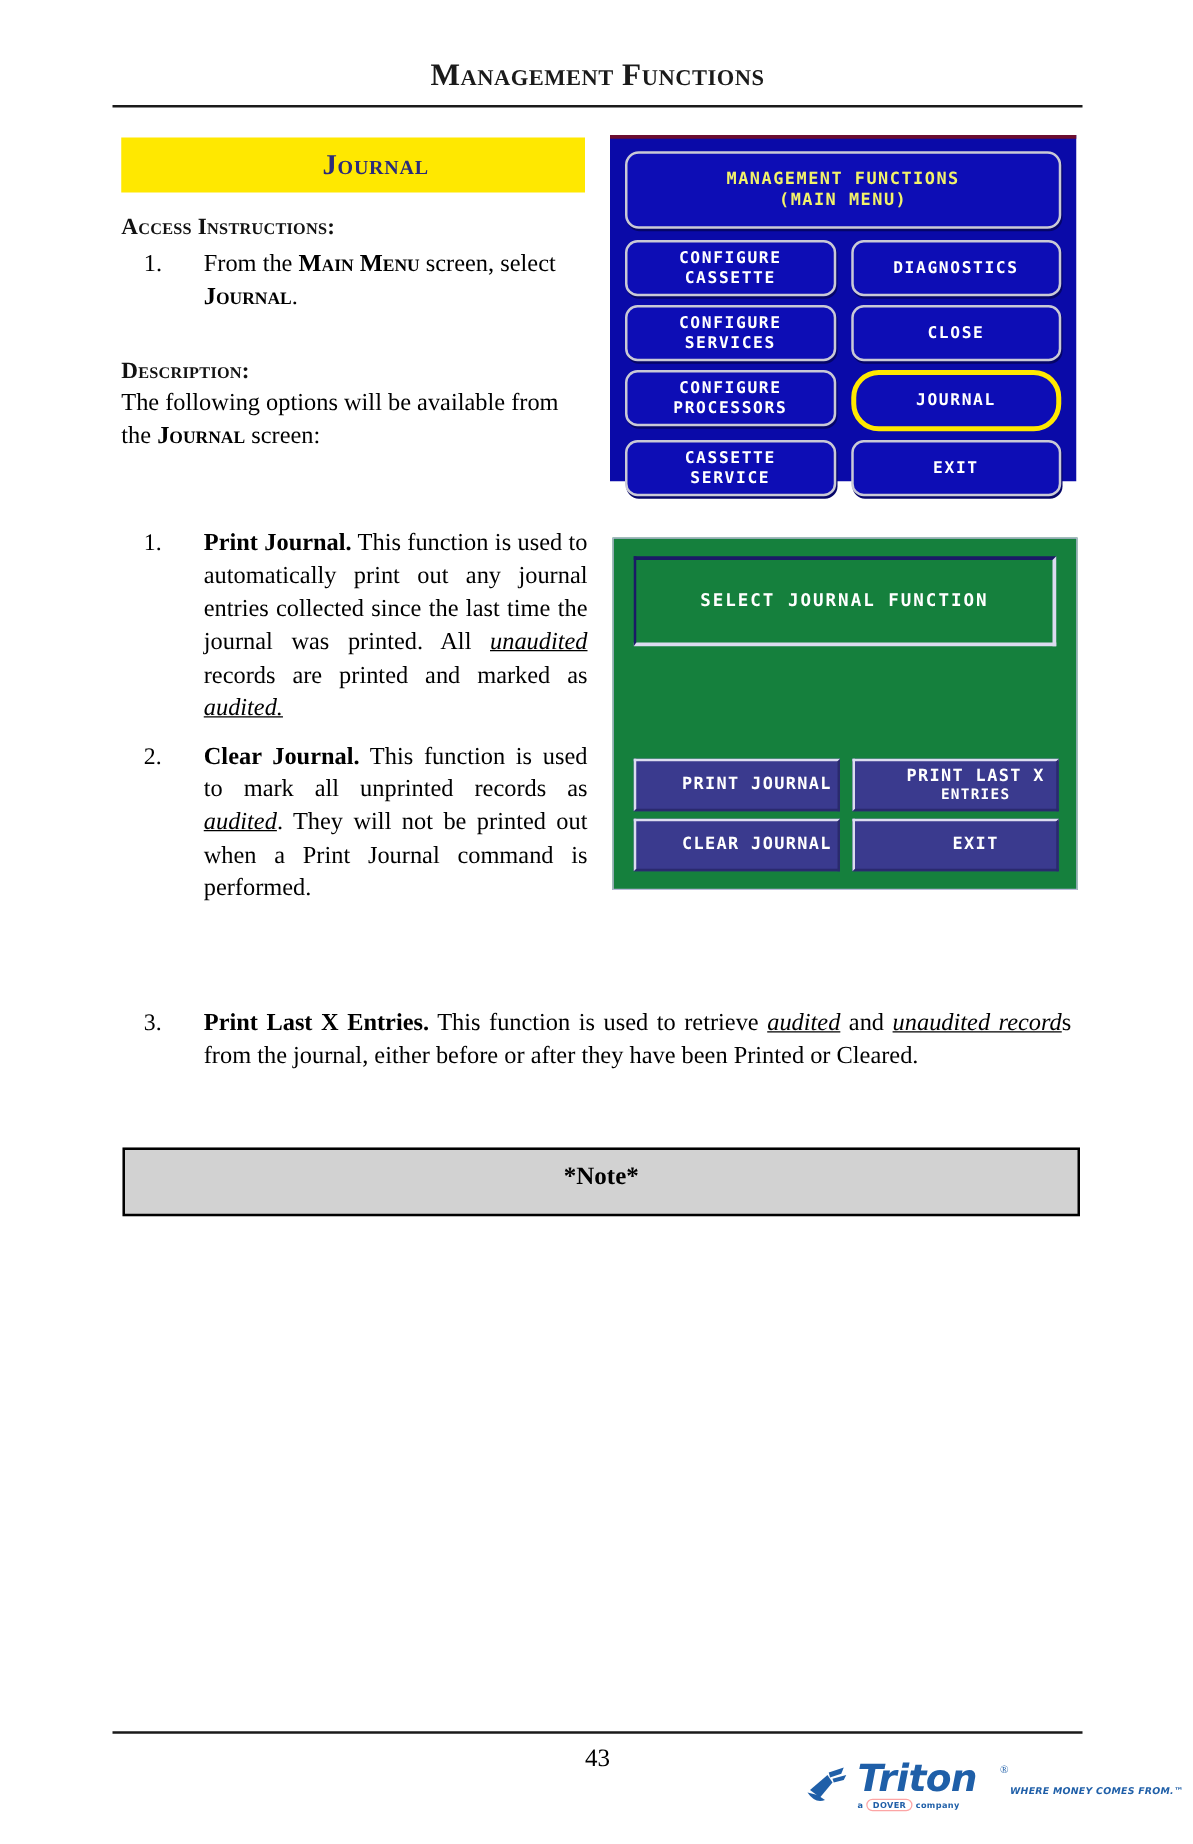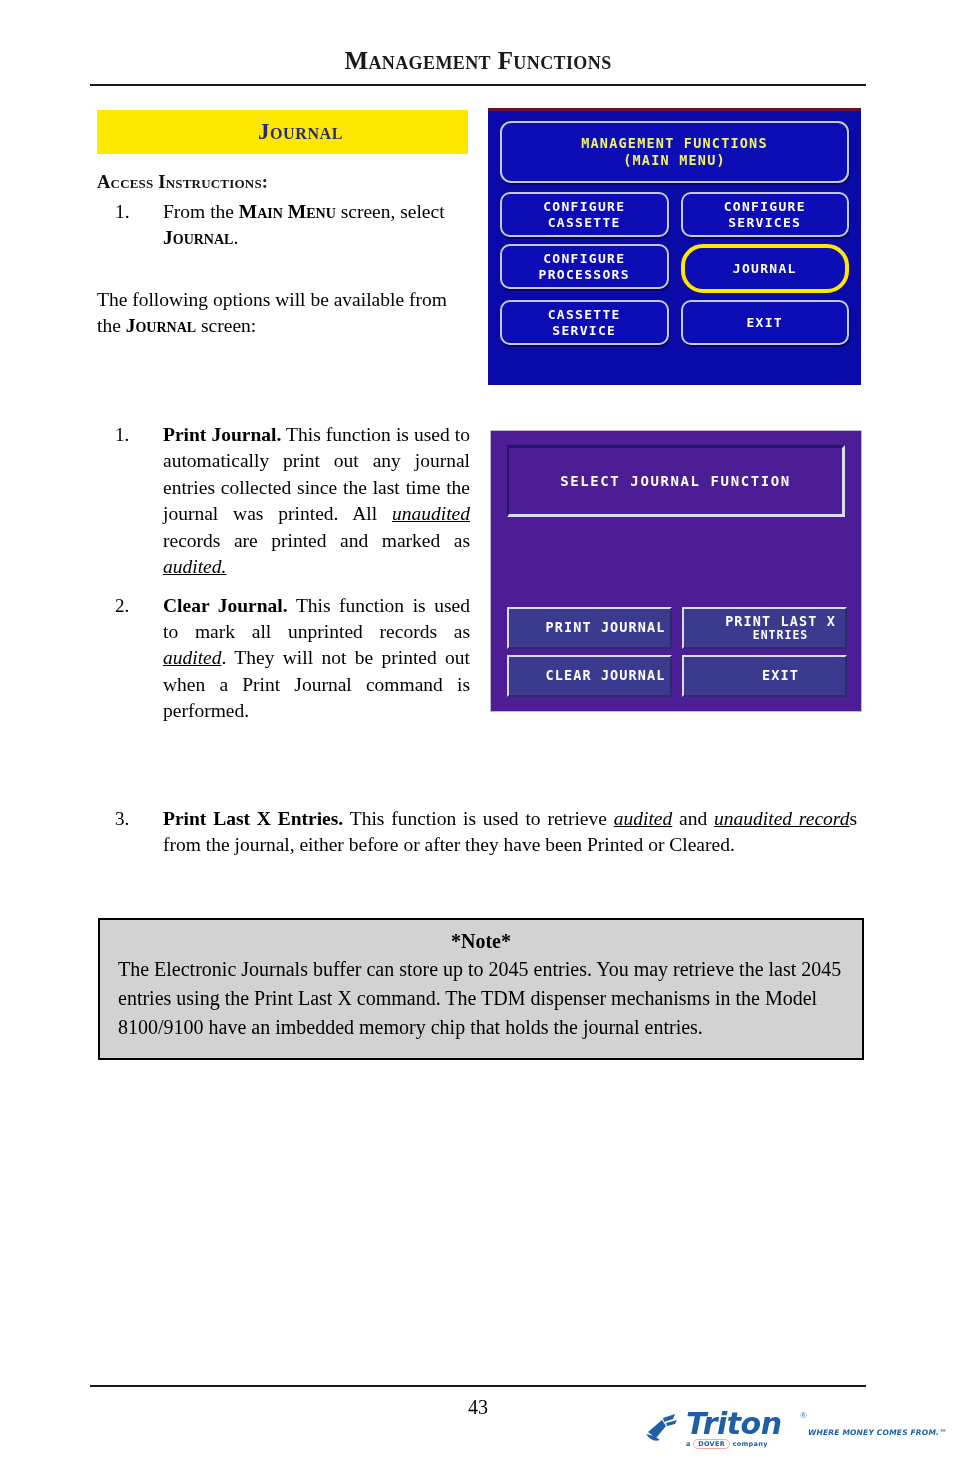--- a/index.html
+++ b/index.html
@@ -245,21 +245,21 @@
     box-shadow: none;
   }
 
   
   .atm2 {
     position: absolute;
     left: 490px;
     top: 430px;
     width: 372px;
     height: 282px;
-    background: #4c1d95;
+    background: #15803d;
     border: 1px solid #b9b9d8;
     box-sizing: border-box;
     padding: 10px 14px 12px 14px;
   }
   .atm2 .hdr-box {
     height: 66px;
     border-top: 3px solid #1a1a66;
     border-left: 2px solid #1a1a66;
     border-right: 3px solid #dcdcf0;
     border-bottom: 3px solid #dcdcf0;
@@ -402,54 +402,60 @@
 <div class="left-col">
   <div class="sec-head">Access Instructions:</div>
   <ul class="access-list">
     <li>
       <span class="num">1.</span><span>From the </span><span class="sc">Main Menu</span><span> screen, select </span><span class="sc">Journal</span><span>.</span>
     </li>
   </ul>
 
   <div class="gap-a"></div>
 
+  <div class="sec-head">Description:</div>
   <p class="body-p"><span>The following options will be available from the </span><span class="sc">Journal</span><span> screen:</span></p>
 </div>
 
 <ul class="desc-list">
   <li>
     <span class="num">1.</span><b>Print Journal.</b><span>  This function is used to automatically print out any journal entries collected since the last time the journal was printed. All </span><span class="ital-u">unaudited</span><span> records are printed and marked as </span><span class="ital-u">audited.</span><span></span>
   </li>
   <li>
     <span class="num">2.</span><b>Clear Journal.</b><span>  This function is used to mark all unprinted records as </span><span class="ital-u">audited</span><span>. They will not be printed out when a Print Journal command is performed.</span><span class="ital-u"></span><span></span>
   </li>
 </ul>
 
 <div class="wide-item">
   <span class="num">3.</span><b>Print Last X Entries.</b><span> This function is used to retrieve </span><span class="ital-u">audited</span><span> and </span><span class="ital-u">unaudited record</span><span>s from the journal, either before or after they have been Printed or Cleared.</span>
 </div>
 
 <div class="note-box">
   <div class="note-title">*Note*</div>
-  <div class="note-body">The Electronic Journals buffer can store up to 2045 entries.  You may retrieve the last 2045 entries using the Print Last X command. The TDM dispenser mechanisms in the Model 8100/9100 have an imbedded memory chip that holds the journal entries.</div>
 </div>
 
 <div class="atm1">
   <div class="title-box">
     <span>MANAGEMENT FUNCTIONS</span>
     <span>(MAIN MENU)</span>
   </div>
   <div class="grid">
     <div class="atm-btn">
       <span>CONFIGURE</span>
       <span>CASSETTE</span>
     </div>
     <div class="atm-btn">
+      <span>DIAGNOSTICS</span>
+    </div>
+    <div class="atm-btn">
       <span>CONFIGURE</span>
       <span>SERVICES</span>
+    </div>
+    <div class="atm-btn">
+      <span>CLOSE</span>
     </div>
     <div class="atm-btn">
       <span>CONFIGURE</span>
       <span>PROCESSORS</span>
     </div>
     <div class="atm-btn highlight">
       <span>JOURNAL</span>
     </div>
     <div class="atm-btn">
       <span>CASSETTE</span>

